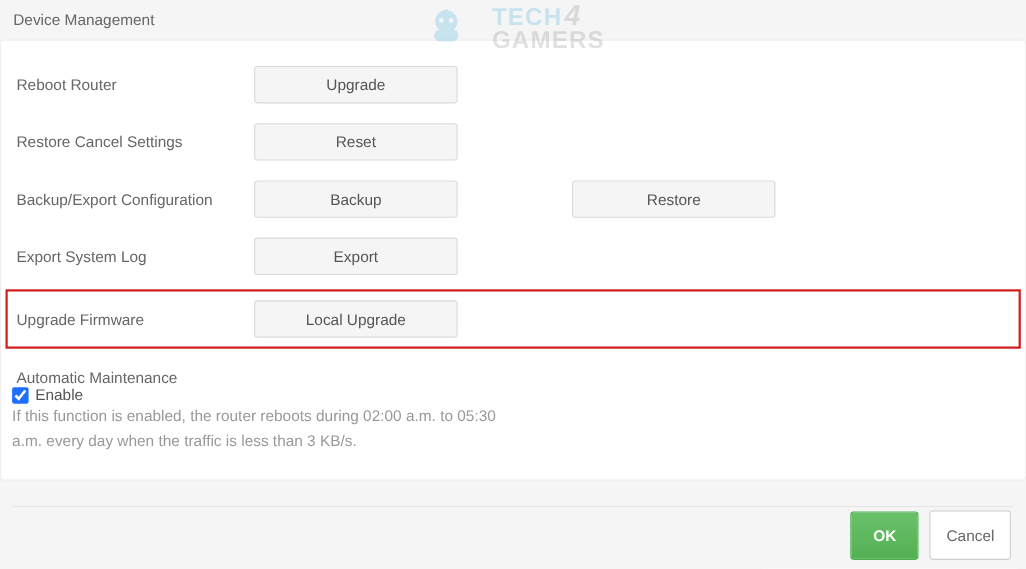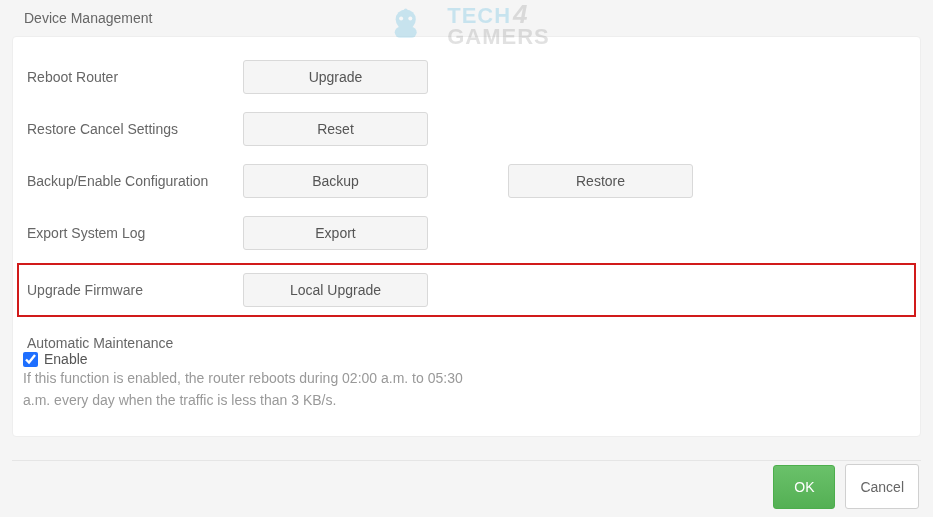--- a/index.html
+++ b/index.html
@@ -11,21 +11,21 @@
       font-family: Arial, "Helvetica Neue", Helvetica, sans-serif;
       font-size: 14px;
       color: #666;
       background: #f5f5f5;
       width: 933px;
       height: 517px;
       position: relative;
       overflow: hidden;
     }
     .outer {
-      padding: 0 12px;
+      padding: 0 0;
     }
     .section-title {
       font-size: 14px;
       color: #666;
       padding: 10px 0 10px 12px;
       background: #f5f5f5;
     }
     .panel {
       background: #fff;
       border-radius: 4px;
@@ -48,21 +48,21 @@
       min-width: 185px;
       height: 34px;
       line-height: 32px;
       text-align: center;
       background: #f5f5f5;
       border: 1px solid #d9d9d9;
       border-radius: 3px;
       color: #555;
       font-size: 14px;
       cursor: pointer;
-      margin-right: 80px;
+      margin-right: 104px;
     }
     .btn:last-child {
       margin-right: 0;
     }
     .highlight-box {
       border: 2px solid #d11a1a;
       margin: 4px -6px;
       padding: 4px 4px 8px 4px;
     }
     .firmware-version {
@@ -119,20 +119,21 @@
       min-width: 62px;
       height: 44px;
       background: #5cb85c;
       background: linear-gradient(#6ac16a, #54b054);
       border: 1px solid #4cae4c;
       border-radius: 3px;
       color: #fff;
       font-size: 14px;
       cursor: pointer;
       padding: 0 18px;
+      font-weight: bold;
     }
     .btn-secondary {
       min-width: 62px;
       height: 45px;
       background: #fff;
       border: 1px solid #d0d0d0;
       border-radius: 3px;
       color: #666;
       font-size: 14px;
       cursor: pointer;
@@ -200,21 +201,21 @@
       <div class="row-label">Reboot Router</div>
       <button class="btn">Upgrade</button>
     </div>
 
     <div class="row">
       <div class="row-label">Restore Cancel Settings</div>
       <button class="btn">Reset</button>
     </div>
 
     <div class="row">
-      <div class="row-label">Backup/Enable Configuration</div>
+      <div class="row-label">Backup/Export Configuration</div>
       <button class="btn">Backup</button>
       <button class="btn">Restore</button>
     </div>
 
     <div class="row">
       <div class="row-label">Export System Log</div>
       <button class="btn">Export</button>
     </div>
 
     <div class="highlight-box">

